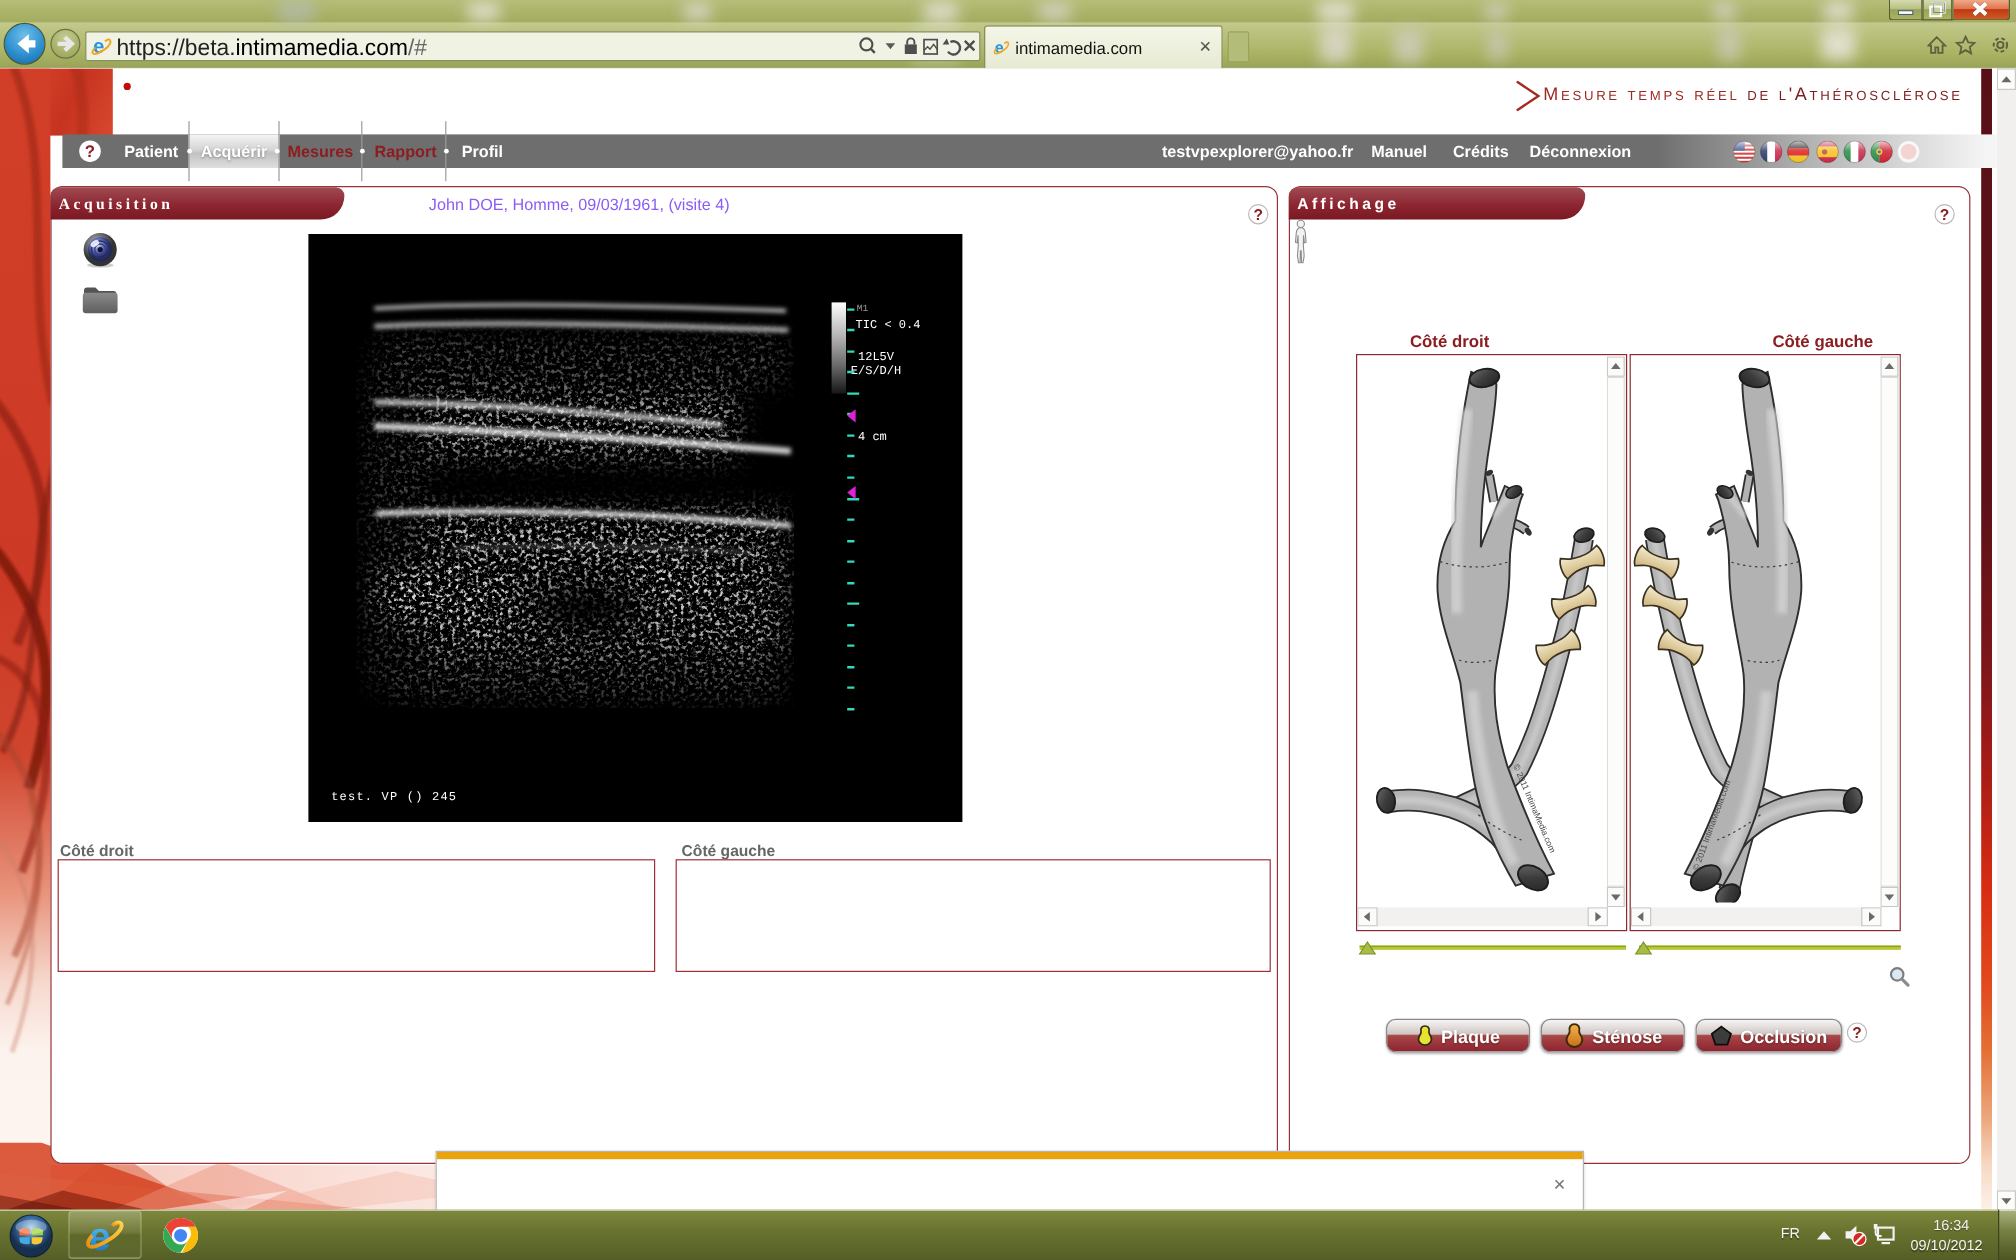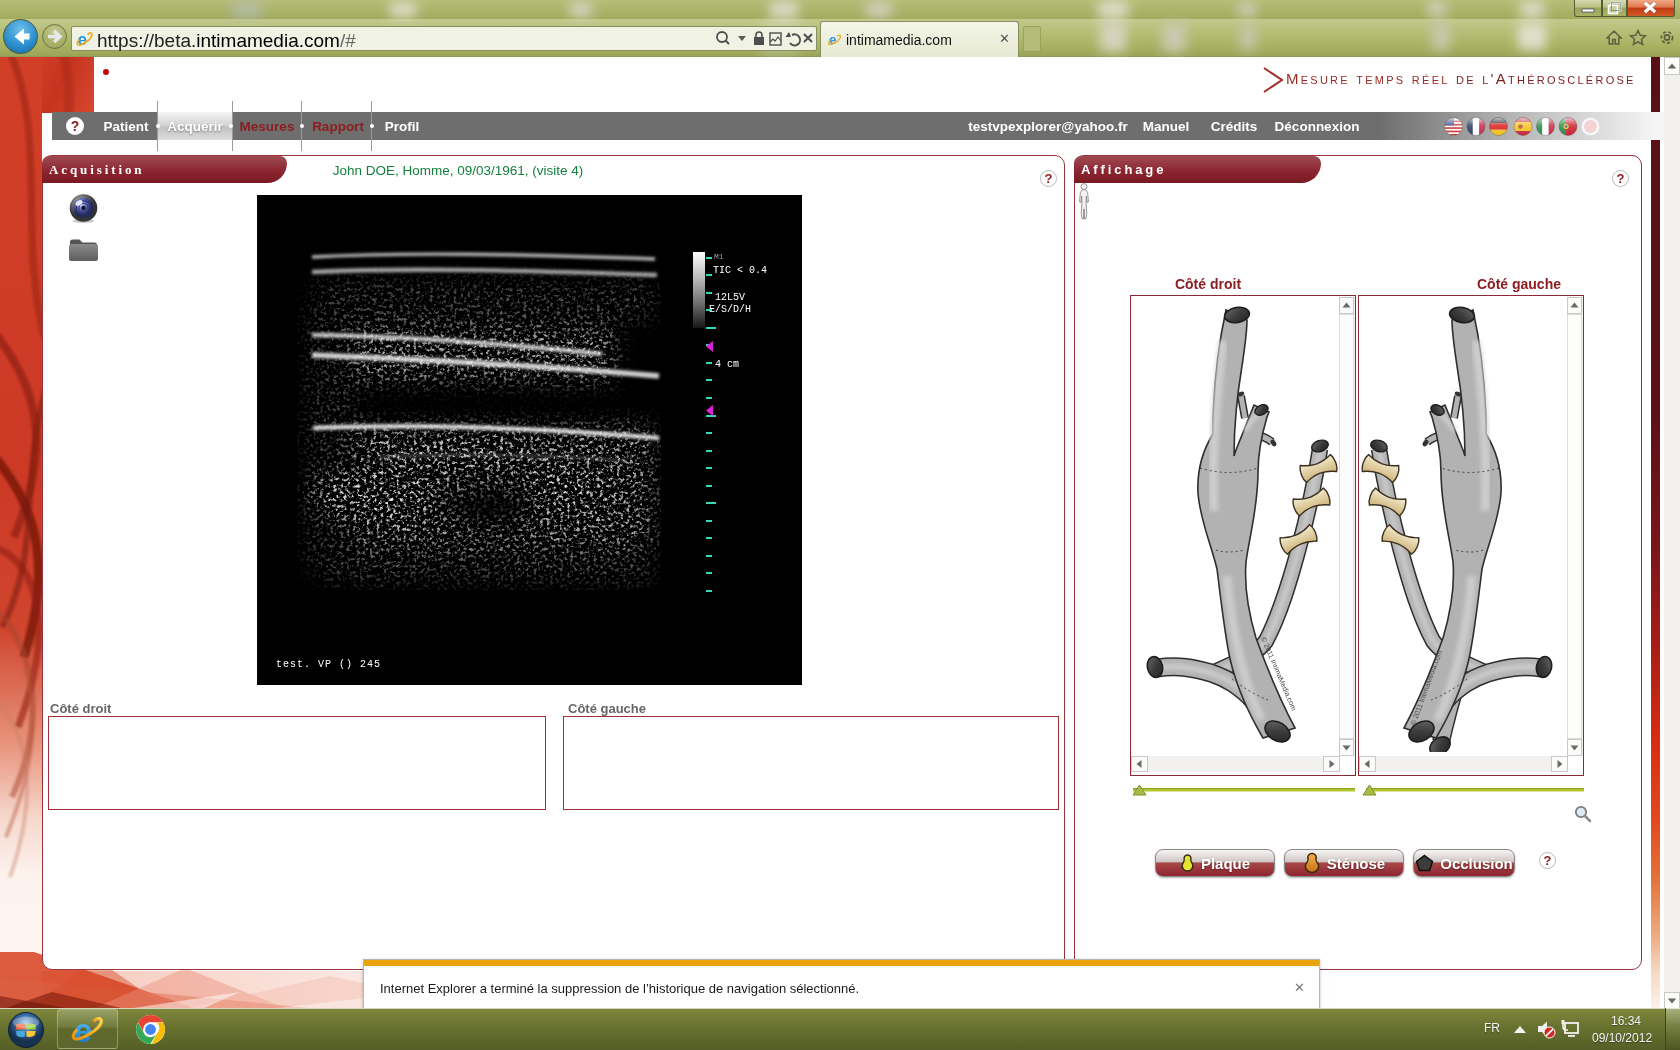--- a/index.html
+++ b/index.html
@@ -295,21 +295,21 @@
           <circle cx="32" cy="9.5" r="9"></circle>
           <circle cx="54.5" cy="9.5" r="9"></circle>
           <circle cx="79" cy="9.5" r="9"></circle>
           <circle cx="101.5" cy="9.5" r="9"></circle>
           <circle cx="124" cy="9.5" r="9"></circle>
   </g>
  </svg>
 
  <div class="abs panel" id="panA"></div>
  <div class="abs ptab" style="left:42px;width:245px;font-family:Liberation Serif, serif;">Acquisition</div>
- <div class="abs" style="left:308px;top:106px;width:300px;text-align:center;font-size:13.5px;color:#15803d">John DOE, Homme, 09/03/1961, (visite 4)</div>
+ <div class="abs" style="left:308px;top:106px;width:300px;text-align:right;font-size:13.5px;color:#8b5cf6">John DOE, Homme, 09/03/1961, (visite 4)</div>
  <div class="abs qcirc" style="left:1040px;top:113px">?</div>
 
  <svg class="abs" style="left:68px;top:136px" width="31" height="31">
   <defs>
    <radialGradient id="camb" cx="38%" cy="30%">
             <stop offset="0" stop-color="#b9b9b9"></stop>
             <stop offset=".55" stop-color="#6e6e6e"></stop>
             <stop offset="1" stop-color="#333"></stop>
           </radialGradient>
    <radialGradient id="caml" cx="38%" cy="32%">
@@ -547,30 +547,29 @@
  <div class="abs rbtn" style="left:1284px;top:792px;width:120px;">
   <svg width="18" height="22" viewBox="0 0 18 22" style="margin:2px 6px 0 0;vertical-align:-5px">
    <path d="M9,1.5 C12,1.5 13.8,4 13,6.8 C12.5,8.5 13.8,9.8 15,12 C17,16 13.5,20.5 9,20.5 C4.5,20.5 1,16 3,12 C4.2,9.8 5.5,8.5 5,6.8 C4.2,4 6,1.5 9,1.5 Z" fill="url(#og)" stroke="#402a08" stroke-width="1.5"></path>
    <defs>
             <linearGradient id="og" x1="0" y1="0" x2="0" y2="1">
               <stop offset="0" stop-color="#f2b24e"></stop>
               <stop offset="1" stop-color="#c87018"></stop>
             </linearGradient>
           </defs>
   </svg><span>Sténose</span></div>
- <div class="abs rbtn" style="left:1413px;top:792px;width:102px;">
+ <div class="abs rbtn" style="left:1413px;top:792px;width:122px;">
   <svg width="19" height="19" viewBox="0 0 19 19" style="margin:4px 6px 0 0;vertical-align:-4px">
    <path d="M9.5,1.5 L17.5,7.5 L14.5,16.5 L4.5,16.5 L1.5,7.5 Z" fill="#3c3c3c" stroke="#0e0e0e" stroke-width="1.5"></path>
   </svg><span>Occlusion</span></div>
  <div class="abs qcirc" style="left:1539px;top:795px">?</div>
 </div>
 
 <div class="abs" id="notif">
  <div style="position:absolute;left:0;top:0;width:100%;height:6px;background:#e8a30e"></div>
- <div style="position:absolute;left:16px;top:21px;font-size:13px;color:#1a1a1a">Internet Explorer a terminé la suppression de l’historique de navigation sélectionné.</div>
  <div style="position:absolute;right:14px;top:20px;font-size:13px;color:#777">✕</div>
 </div>
 
 <svg class="abs" style="left:1664px;top:57px" width="16" height="953">
  <rect width="16" height="953" fill="#f1f0ee"></rect>
  <rect x="0.5" y="0.5" width="15" height="17" fill="#fcfcfb" stroke="#c9c8c6" stroke-width="1"></rect>
  <path d="M8 6.5 l4.2 5 h-8.4 z" fill="#686868"></path>
  <rect x="0.5" y="935.5" width="15" height="17" fill="#fcfcfb" stroke="#c9c8c6" stroke-width="1"></rect>
  <path d="M8 946.5 l4.2 -5 h-8.4 z" fill="#686868"></path>
 </svg>

